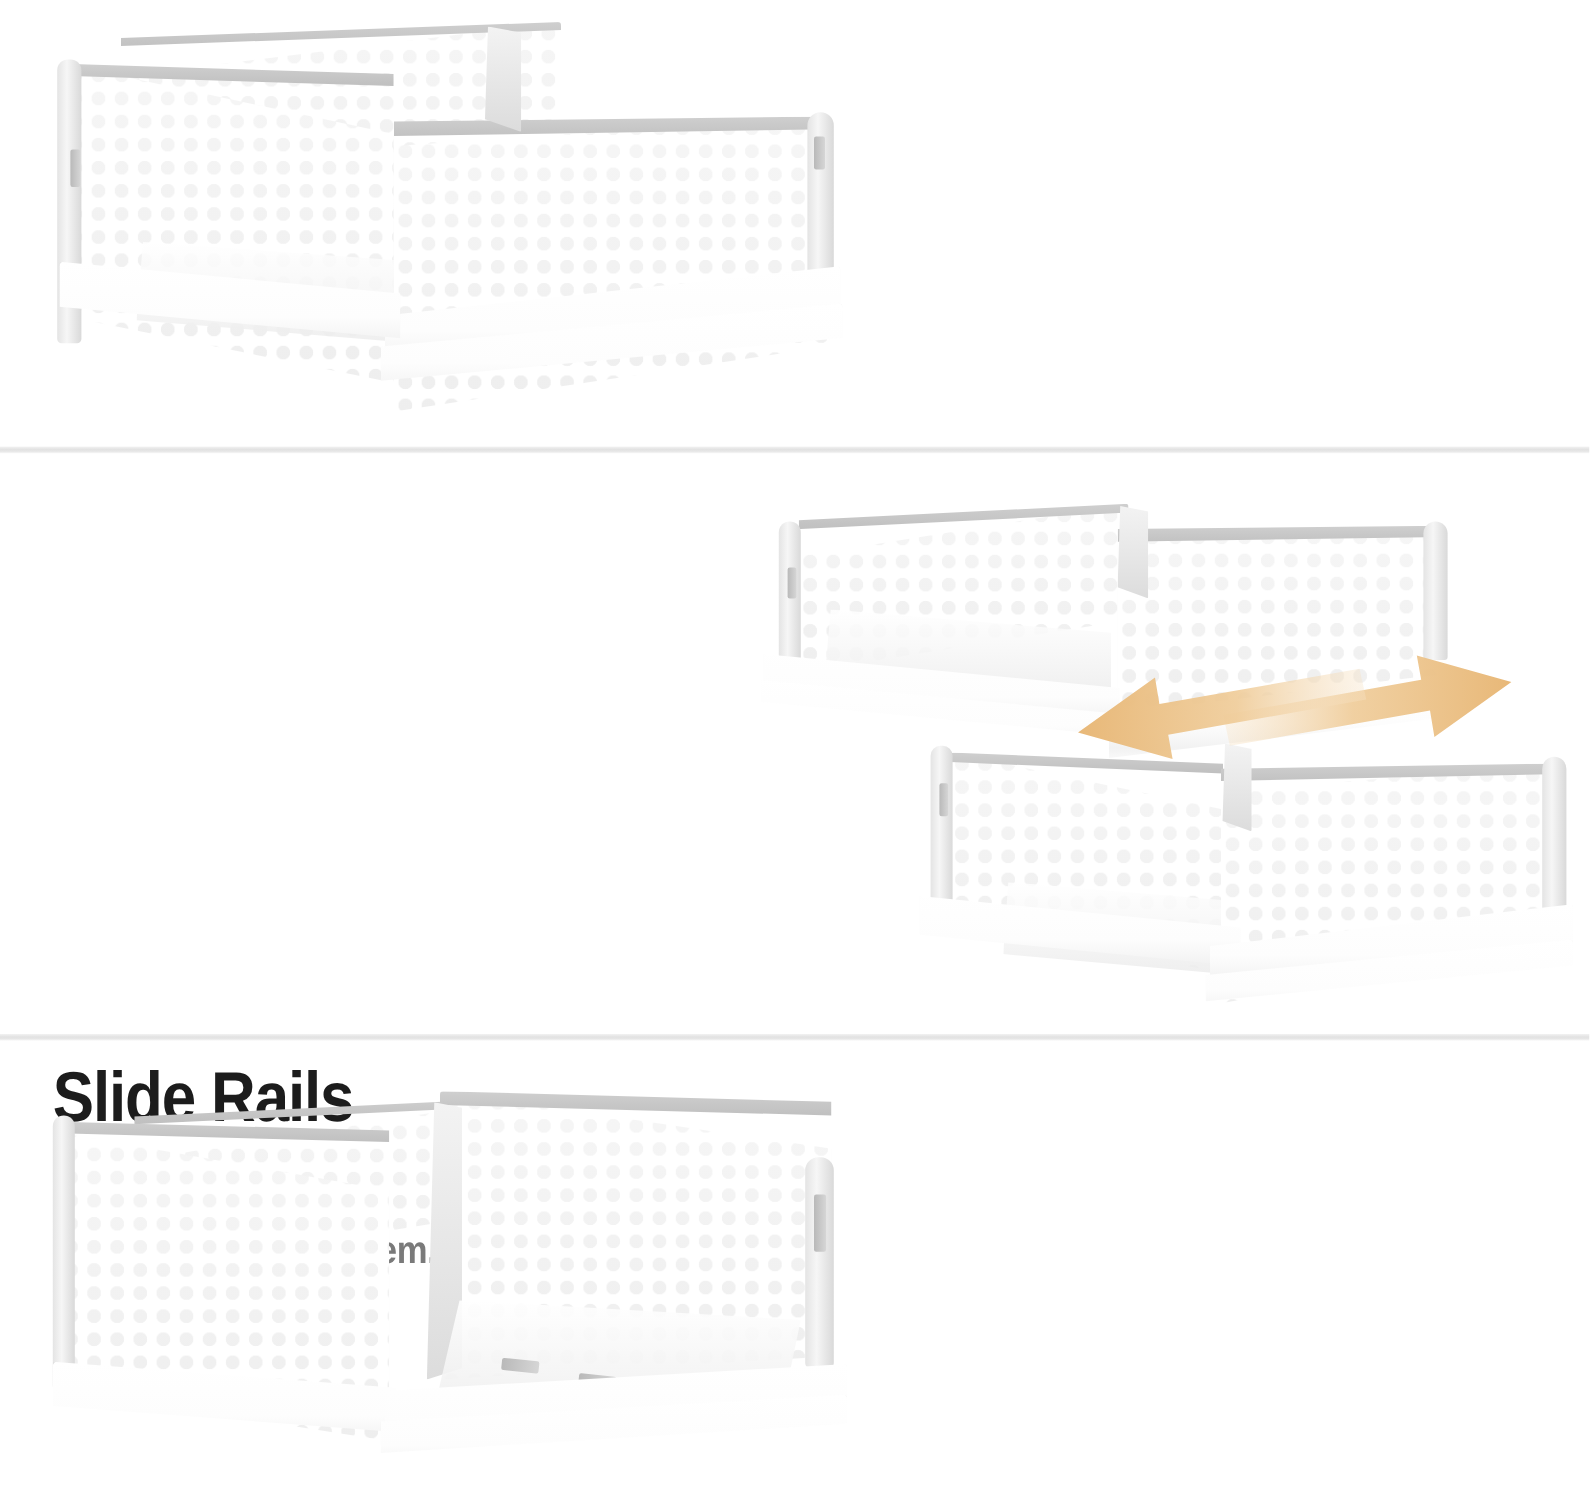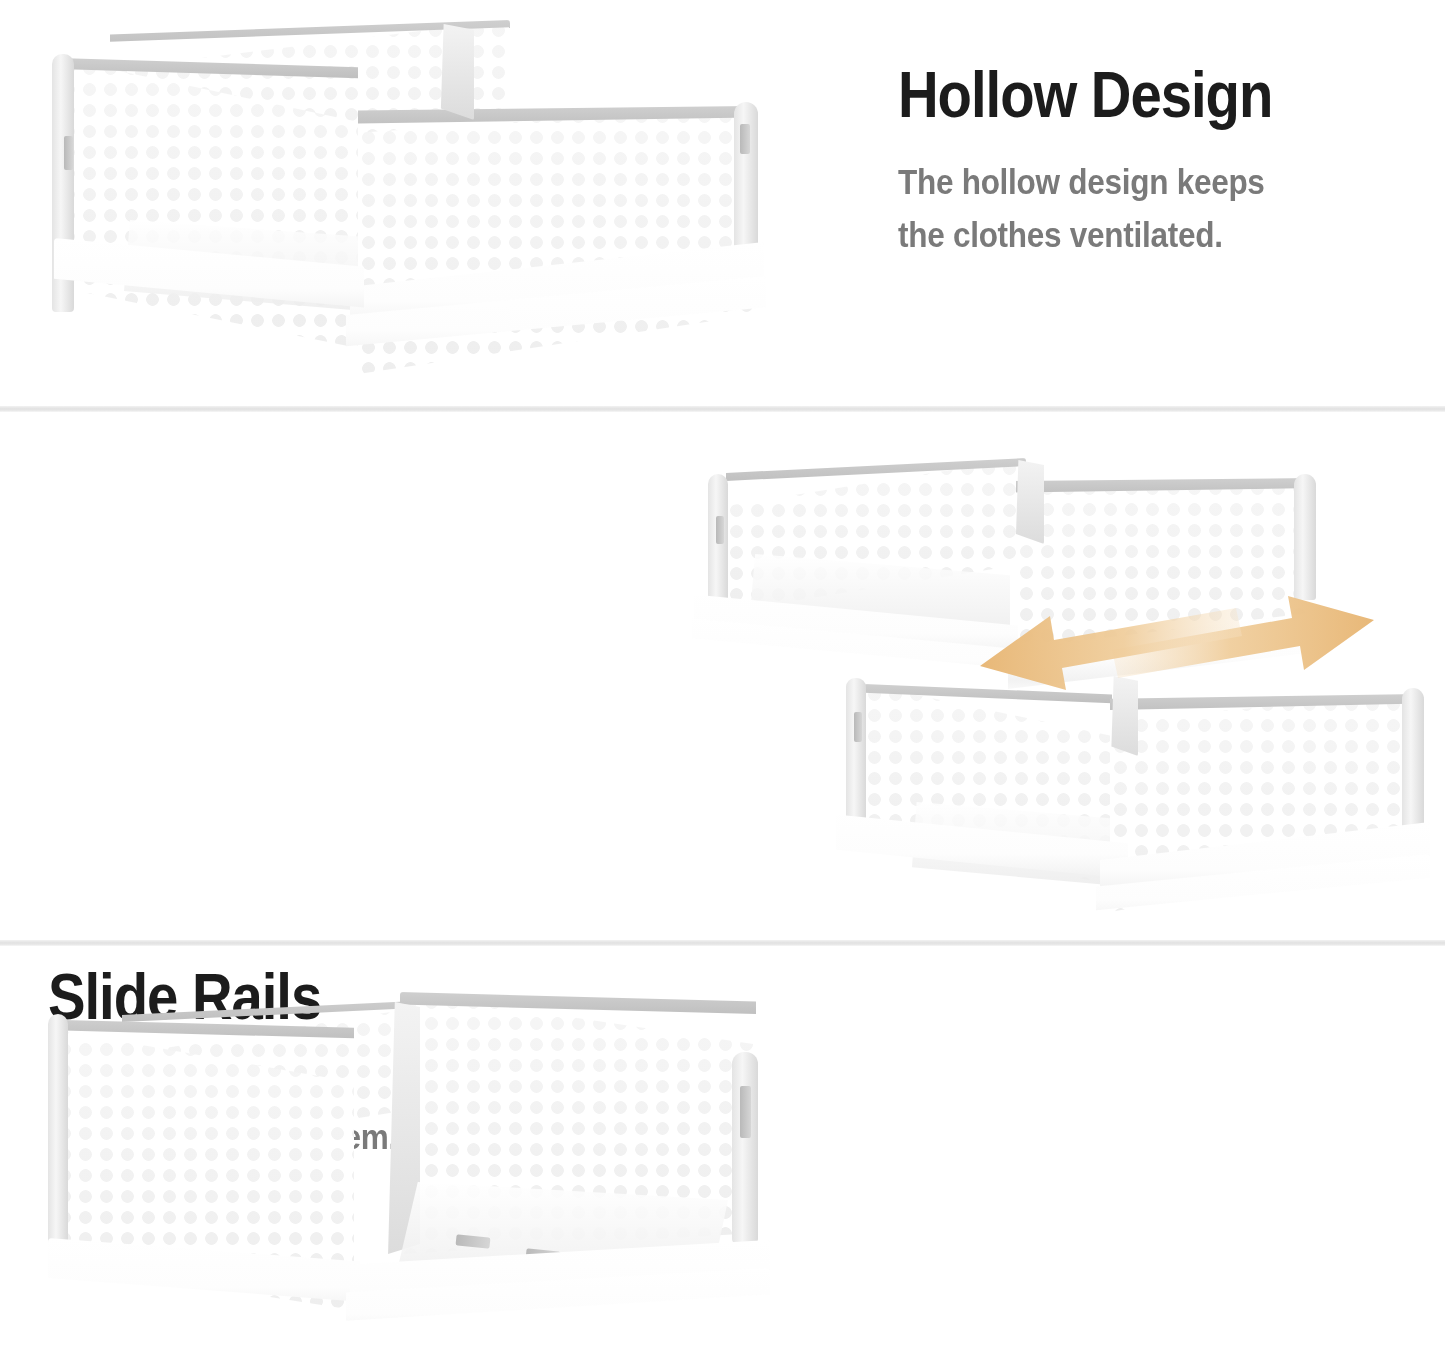--- a/index.html
+++ b/index.html
@@ -137,27 +137,20 @@
 
       <div class="base" style="left:322px; top:236px; width:414px; height:140px;
                   clip-path:polygon(0% 32%, 100% 0%, 100% 40%, 0% 72%);"></div>
       <div class="base" style="left:318px; top:270px; width:420px; height:130px;
                   clip-path:polygon(0% 30%, 100% 0%, 100% 24%, 0% 54%); opacity:.95;"></div>
 
       <div class="base" style="left:26px; top:232px; width:310px; height:120px;
                   clip-path:polygon(0% 0%, 100% 24%, 100% 58%, 0% 34%);"></div>
     </div>
 
-    <div class="text-block" id="text-hollow">
-      <div class="headline">Hollow Design</div>
-      <div class="subtext">
-        <span>The hollow design keeps</span>
-        <span>the clothes ventilated.</span>
-      </div>
-    </div>
   </div>
 
   <div class="divider" id="divider-1"></div>
 
   <div class="panel" id="panel-slide">
 
     <div class="text-block" id="text-slide">
       <div class="headline">Slide Rails</div>
       <div class="subtext">
         <span>Stable stacking and easy sliding</span>

